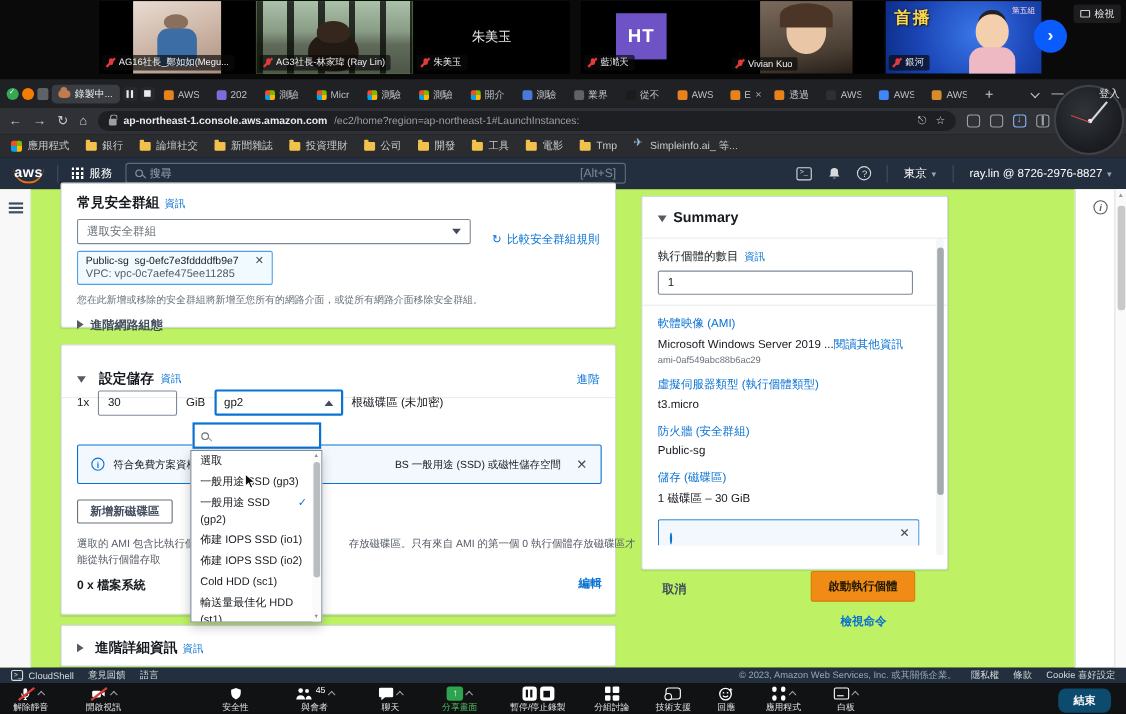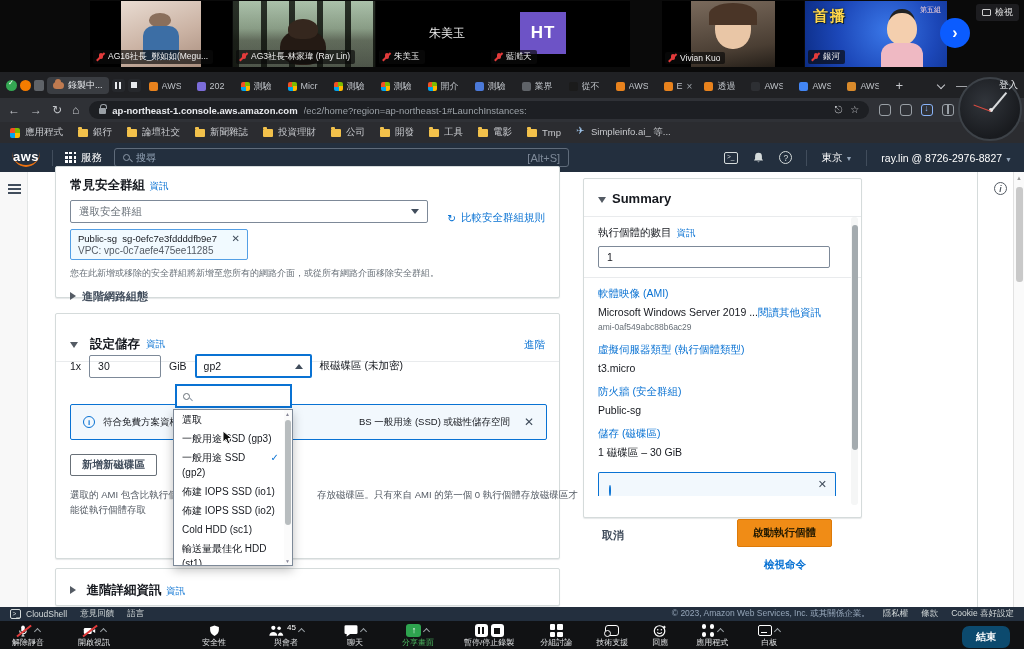--- a/index.html
+++ b/index.html
@@ -99,21 +99,21 @@
   .mag::after{content:"";position:absolute;left:5px;top:5px;width:4px;height:1.4px;background:#8d99a8;transform:rotate(45deg);}
   .sph{color:#95a5b8;font-size:10px;flex:1;}
   .salt{color:#7d8998;font-size:11px;}
   .hd-r{margin-left:auto;display:flex;align-items:center;gap:14px;font-size:10.5px;}
   .term{width:14px;height:12px;border:1.3px solid #d5dbdb;border-radius:2px;position:relative;}
   .term::before{content:">_";position:absolute;left:1.5px;top:0px;font-size:6.5px;color:#d5dbdb;}
   .qm{width:13px;height:13px;border:1.3px solid #d5dbdb;border-radius:50%;font-size:8.5px;text-align:center;line-height:12px;color:#d5dbdb;}
   .caret{font-size:7px;color:#95a5b8;}
 
   
-  .content{position:absolute;left:0;top:172px;width:1024px;height:435px;background:#ffffff;}
+  .content{position:absolute;left:0;top:172px;width:1024px;height:435px;background:#bef264;}
   .leftrail{position:absolute;left:0;top:0;width:28px;height:100%;background:#f8f8f8;border-right:1px solid #e3e6e6;}
   .hamb{position:absolute;left:8px;top:12px;width:13px;height:2px;background:#414d5c;box-shadow:0 4px 0 #414d5c,0 8px 0 #414d5c;}
   .card{position:absolute;background:#fff;border:1px solid #d5dbdb;border-radius:2px;box-shadow:0 1px 1px rgba(0,28,36,.1);}
   .ttl{font-size:12.5px;font-weight:bold;color:#16191f;}
   .info{font-size:9.5px;color:#0972d3;}
   .blue{color:#0972d3;}
   .arrowR{display:inline-block;width:0;height:0;border-left:6px solid #545b64;border-top:4px solid transparent;border-bottom:4px solid transparent;margin-right:6px;}
   .arrowD{display:inline-block;width:0;height:0;border-top:6px solid #545b64;border-left:4px solid transparent;border-right:4px solid transparent;margin-right:6px;}
 
   .card-net{left:55px;top:-6px;width:505px;height:132px;padding:8px 14px;}
@@ -234,21 +234,21 @@
     </div>
     <div class="tile" style="left:376px">
       <div class="center-name">朱美玉</div>
       <div class="namebar">
           <span class="micmute">
             <i></i>
           </span>
           <span class="nm">朱美玉</span>
         </div>
     </div>
-    <div class="tile" style="left:488px">
+    <div class="tile" style="left:528px">
       <div class="ht-logo">HT</div>
       <div class="namebar">
           <span class="micmute">
             <i></i>
           </span>
           <span class="nm">藍澔天</span>
         </div>
     </div>
     <div class="tile" style="left:805px">
       <div class="art-avatar"></div>
@@ -519,20 +519,24 @@
         <span class="iinfo">i</span>
         <span class="bl">符合免費方案資格的</span>
         <span class="br">BS 一般用途 (SSD) 或磁性儲存空間</span>
         <span class="x">✕</span>
       </div>
       <button class="addvol">新增新磁碟區</button>
       <div class="aminote">
         <span class="nl">選取的 AMI 包含比執行個</span>
         <span class="nr">存放磁碟區。只有來自 AMI 的第一個 0 執行個體存放磁碟區才</span>
         <br><span>能從執行個體存取</span>
+      </div>
+      <div class="fsrow">
+        <span>0 x 檔案系統</span>
+        <span class="editlink">編輯</span>
       </div>
     </div>
 
     <div class="ddsearch">
         <span class="mag" style="border-color:#687078"></span>
       </div>
     <div class="ddmenu">
         <div class="ddi"><span class="chk"></span><span>選取</span></div>
         <div class="ddi"><span class="chk"></span><span>一般用途 SSD (gp3)</span></div>
         <div class="ddi"><span class="chk">✓</span><span>一般用途 SSD (gp2)</span></div>

